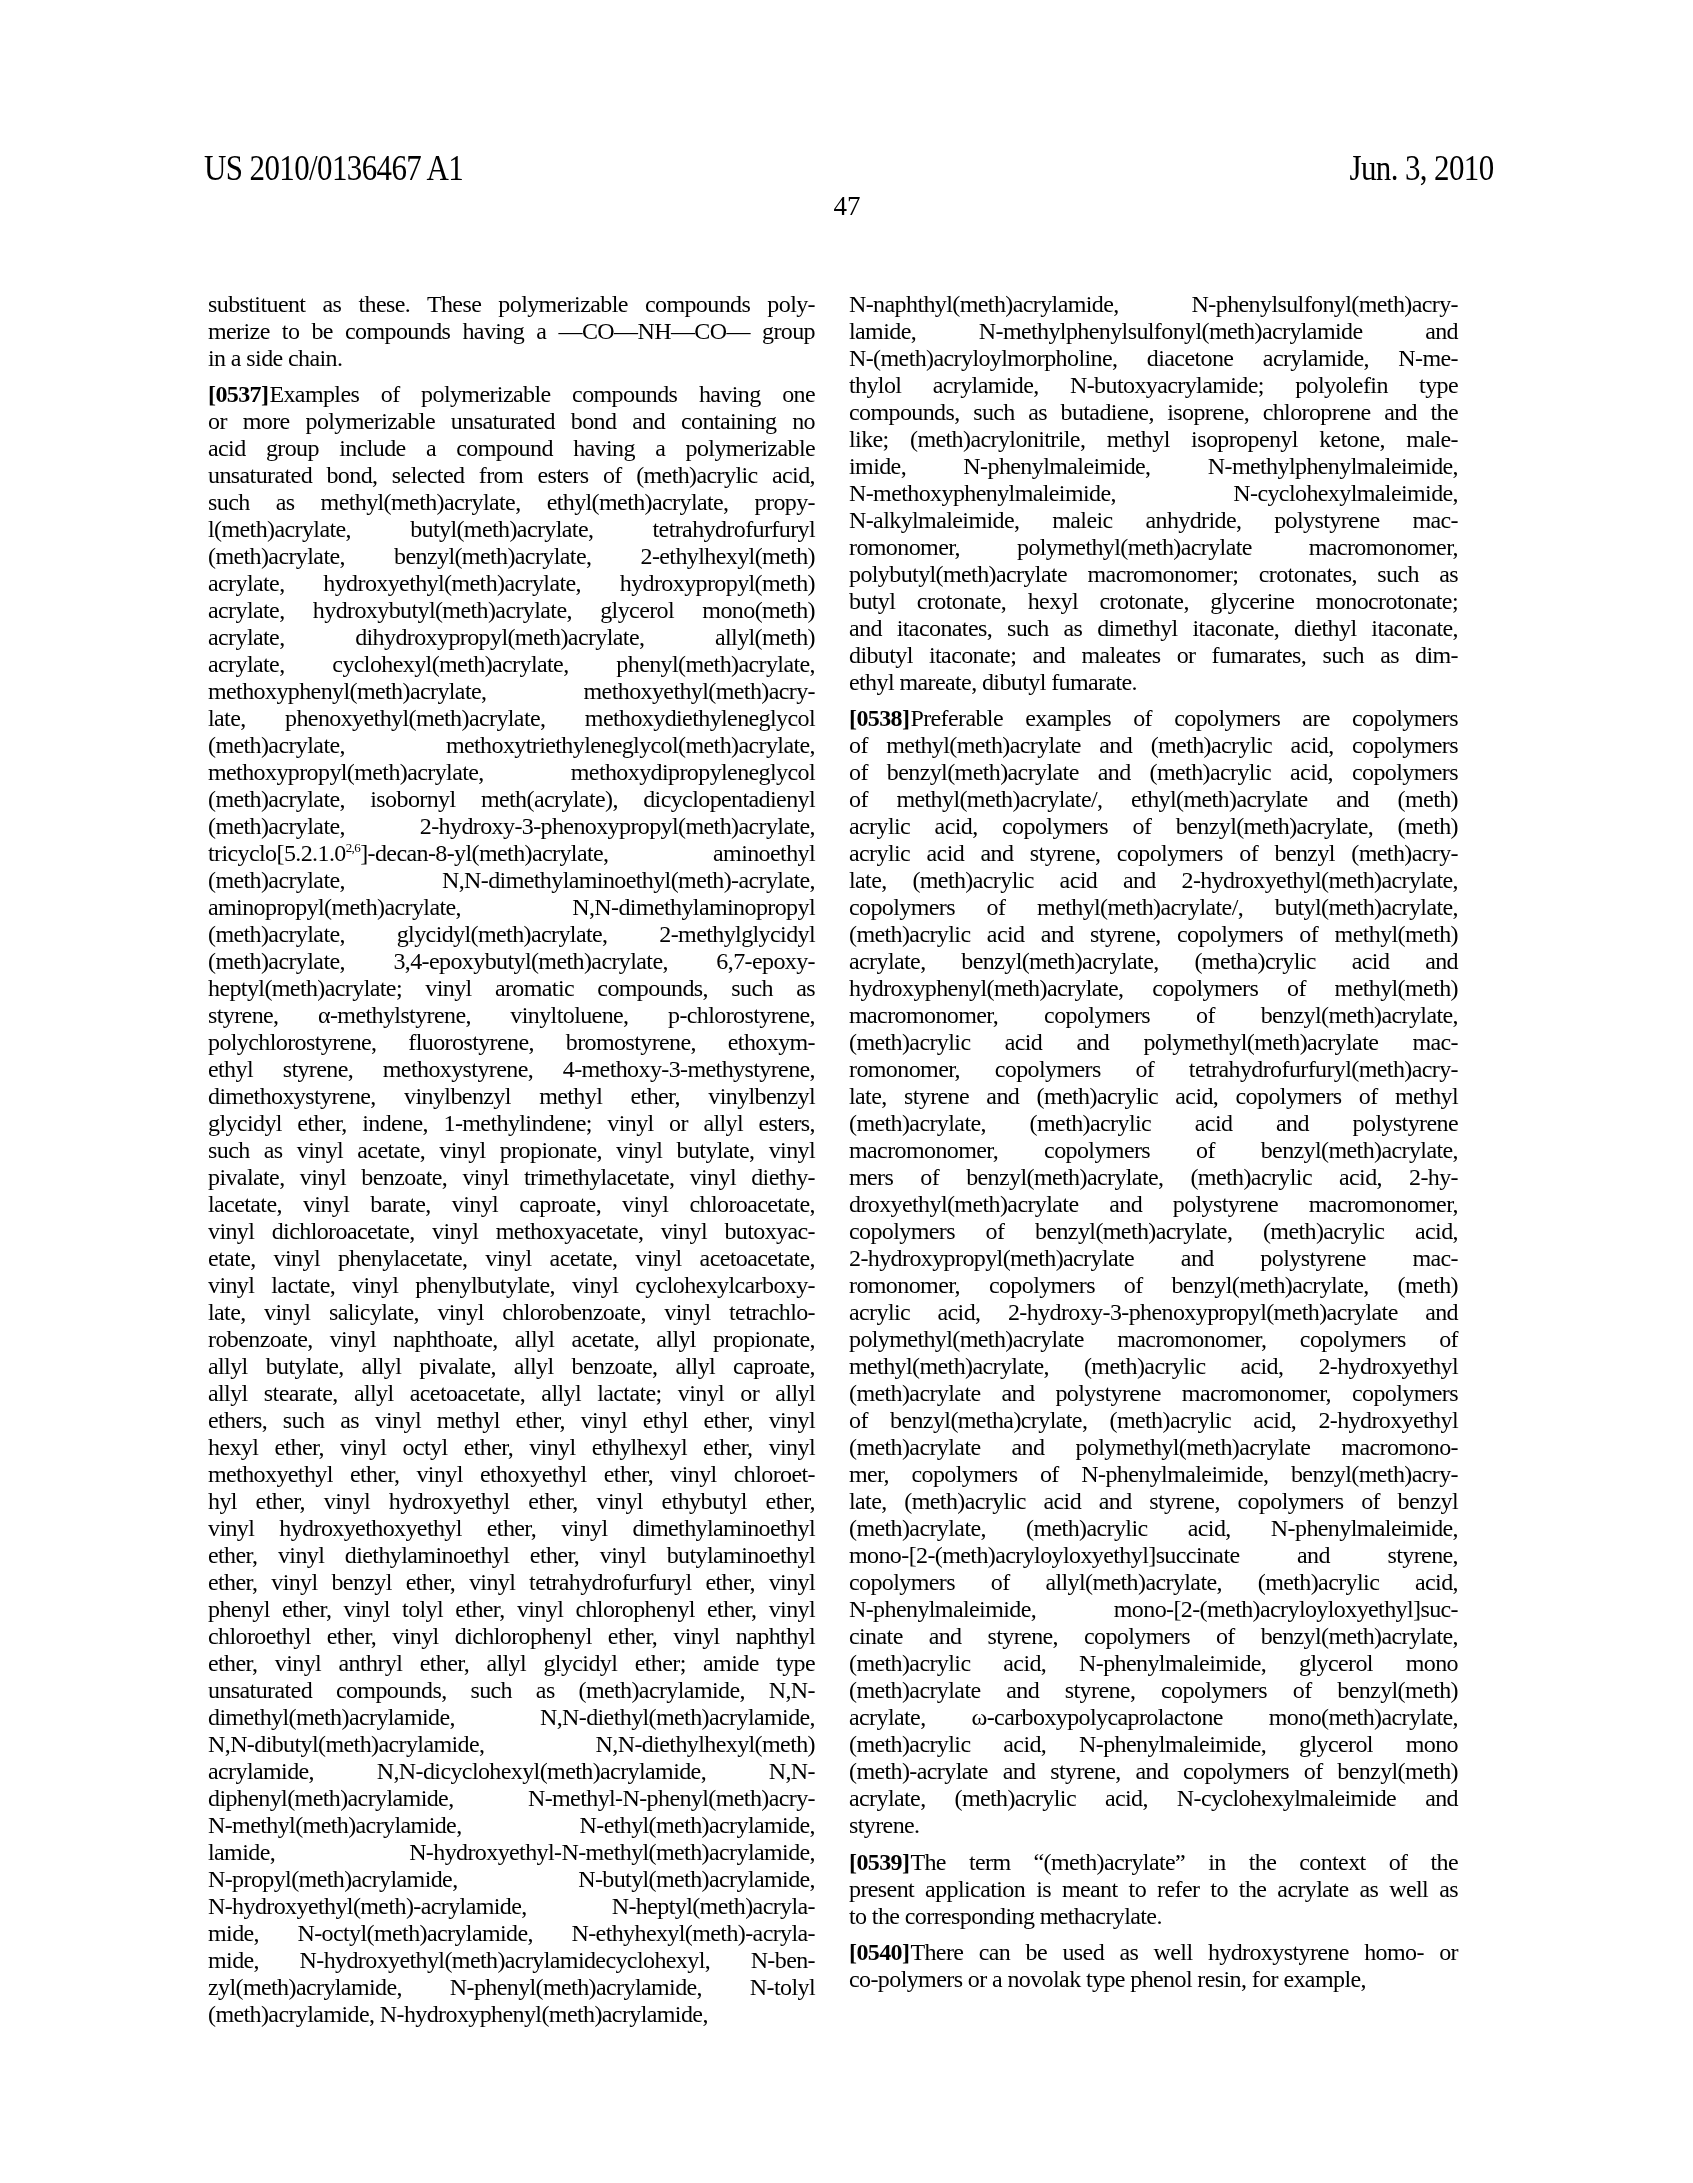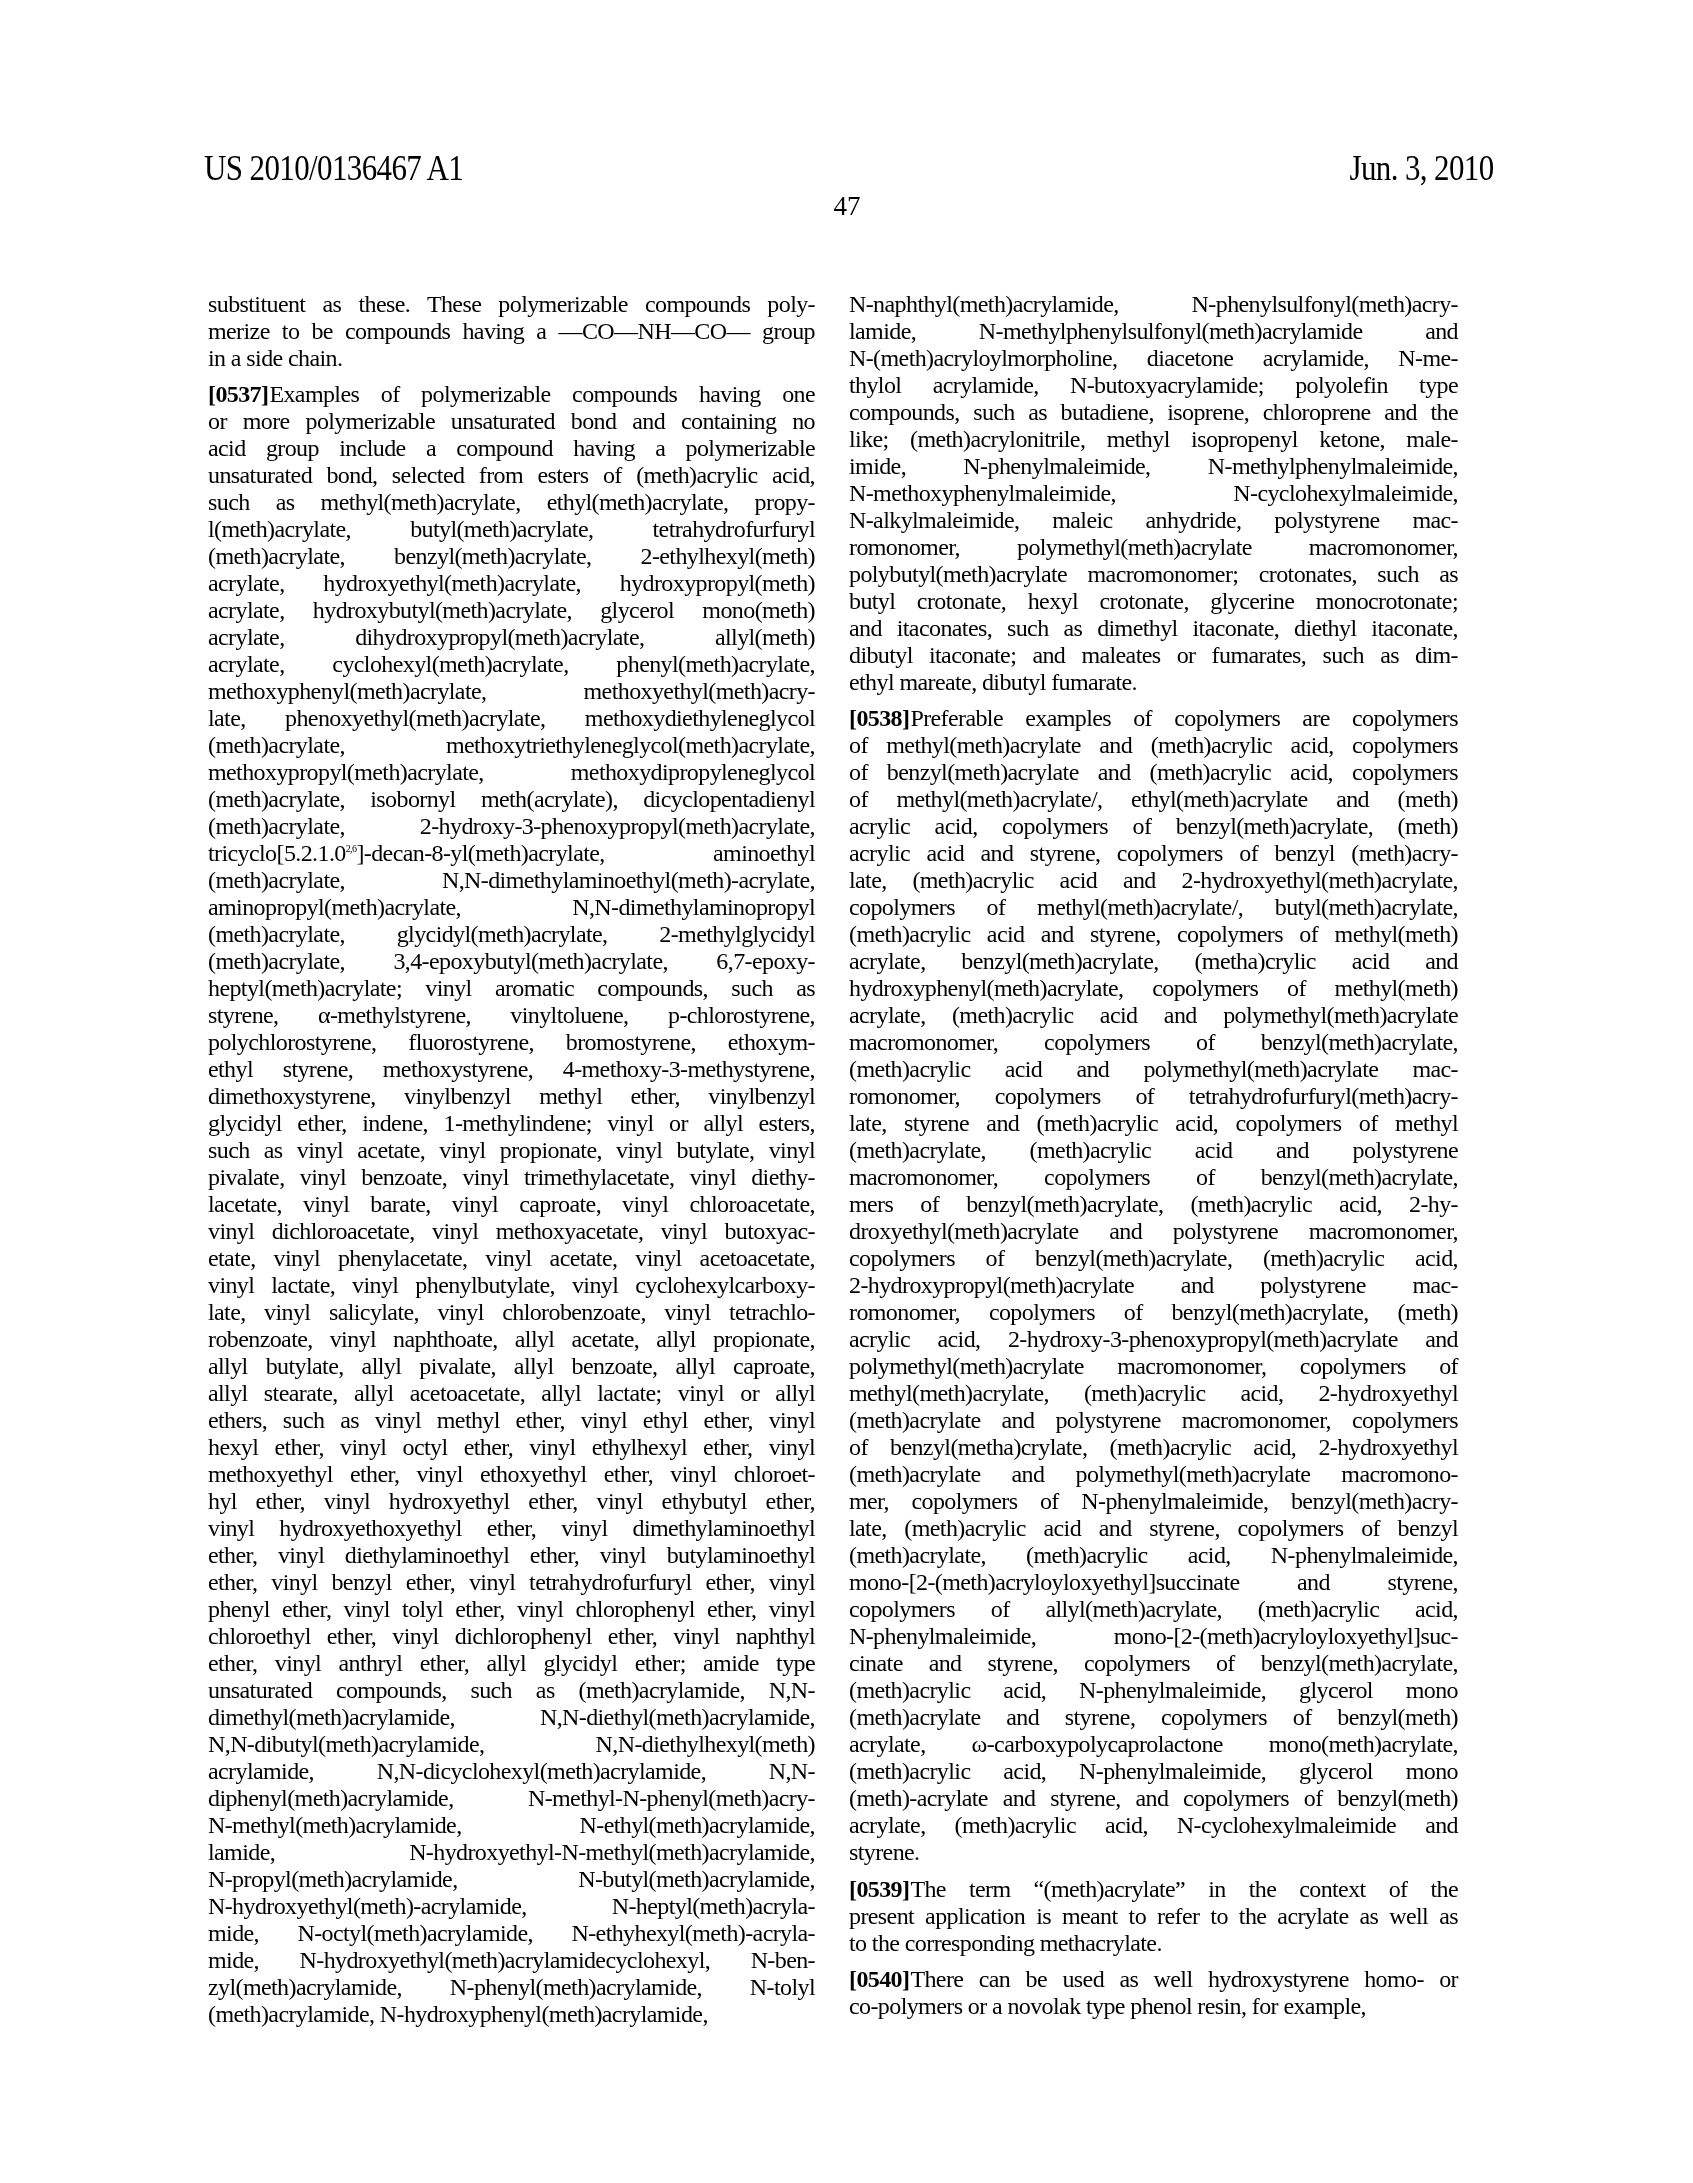--- a/index.html
+++ b/index.html
@@ -13,21 +13,21 @@
   .col { position: absolute; top: 291px; width: 607px; }
   .col-left { left: 208px; }
   .col-right { left: 849px; width: 609px; }
   .line {
     font-size: 24px; line-height: 27px; height: 27px; white-space: nowrap;
     text-align: justify; text-align-last: justify; letter-spacing: -0.6px; word-spacing: 0px;
   }
   .line.last { text-align-last: left; }
   .gap { height: 9.3px; }
   .num { font-weight: bold; margin-right: 1px; }
-  sup { font-size: 10px; line-height: 0; vertical-align: 9.3px; }
+  sup { font-size: 13px; line-height: 0; vertical-align: 9.3px; }
 </style>
 </head>
 <body>
 
 <div class="hdr-left">US 2010/0136467 A1</div>
 <div class="hdr-right">Jun. 3, 2010</div>
 <div class="pagenum">47</div>
 
 <div class="col col-left">
     <div>
@@ -124,21 +124,20 @@
       <div class="line">of methyl(meth)acrylate and (meth)acrylic acid, copolymers</div>
       <div class="line">of benzyl(meth)acrylate and (meth)acrylic acid, copolymers</div>
       <div class="line">of methyl(meth)acrylate/, ethyl(meth)acrylate and (meth)</div>
       <div class="line">acrylic acid, copolymers of benzyl(meth)acrylate, (meth)</div>
       <div class="line">acrylic acid and styrene, copolymers of benzyl (meth)acry-</div>
       <div class="line">late, (meth)acrylic acid and 2-hydroxyethyl(meth)acrylate,</div>
       <div class="line">copolymers of methyl(meth)acrylate/, butyl(meth)acrylate,</div>
       <div class="line">(meth)acrylic acid and styrene, copolymers of methyl(meth)</div>
       <div class="line">acrylate, benzyl(meth)acrylate, (metha)crylic acid and</div>
       <div class="line">hydroxyphenyl(meth)acrylate, copolymers of methyl(meth)</div>
-      <div class="line">acrylate, (meth)acrylic acid and polymethyl(meth)acrylate</div>
       <div class="line">macromonomer, copolymers of benzyl(meth)acrylate,</div>
       <div class="line">(meth)acrylic acid and polymethyl(meth)acrylate mac-</div>
       <div class="line">romonomer, copolymers of tetrahydrofurfuryl(meth)acry-</div>
       <div class="line">late, styrene and (meth)acrylic acid, copolymers of methyl</div>
       <div class="line">(meth)acrylate, (meth)acrylic acid and polystyrene</div>
       <div class="line">macromonomer, copolymers of benzyl(meth)acrylate,</div>
       <div class="line">mers of benzyl(meth)acrylate, (meth)acrylic acid, 2-hy-</div>
       <div class="line">droxyethyl(meth)acrylate and polystyrene macromonomer,</div>
       <div class="line">copolymers of benzyl(meth)acrylate, (meth)acrylic acid,</div>
       <div class="line">2-hydroxypropyl(meth)acrylate and polystyrene mac-</div>

